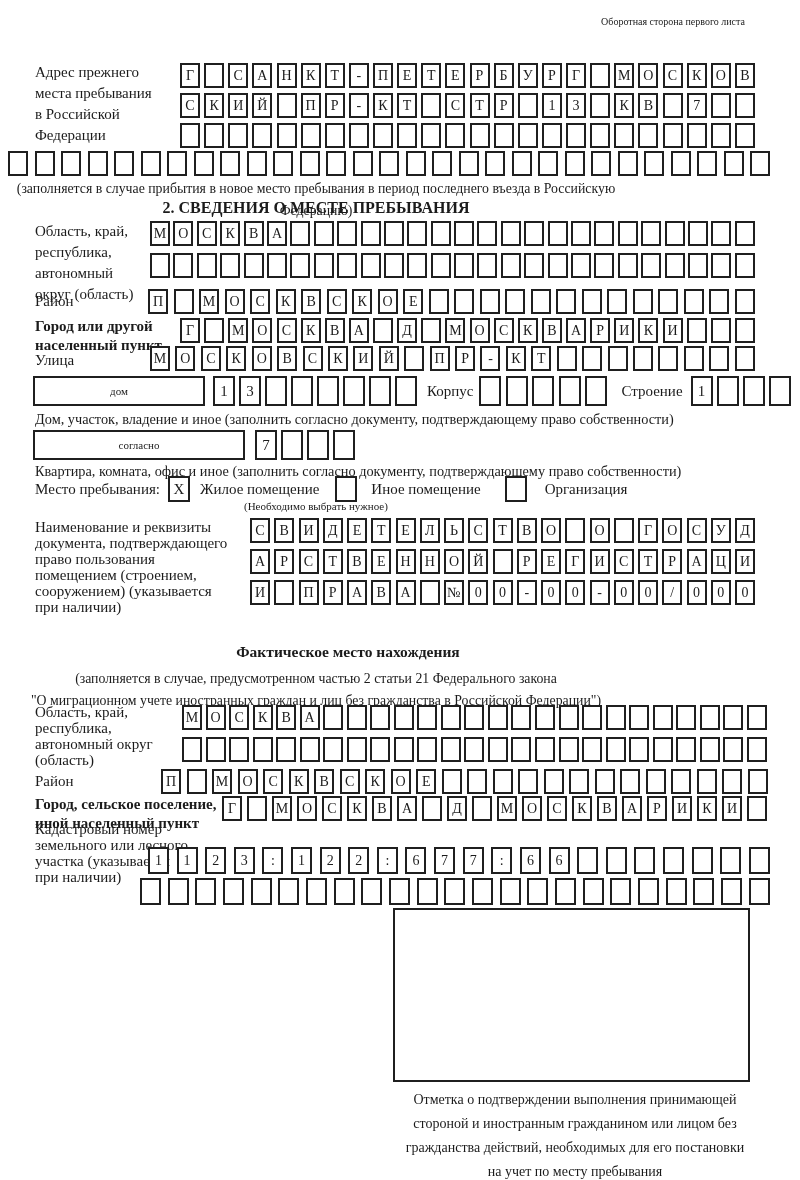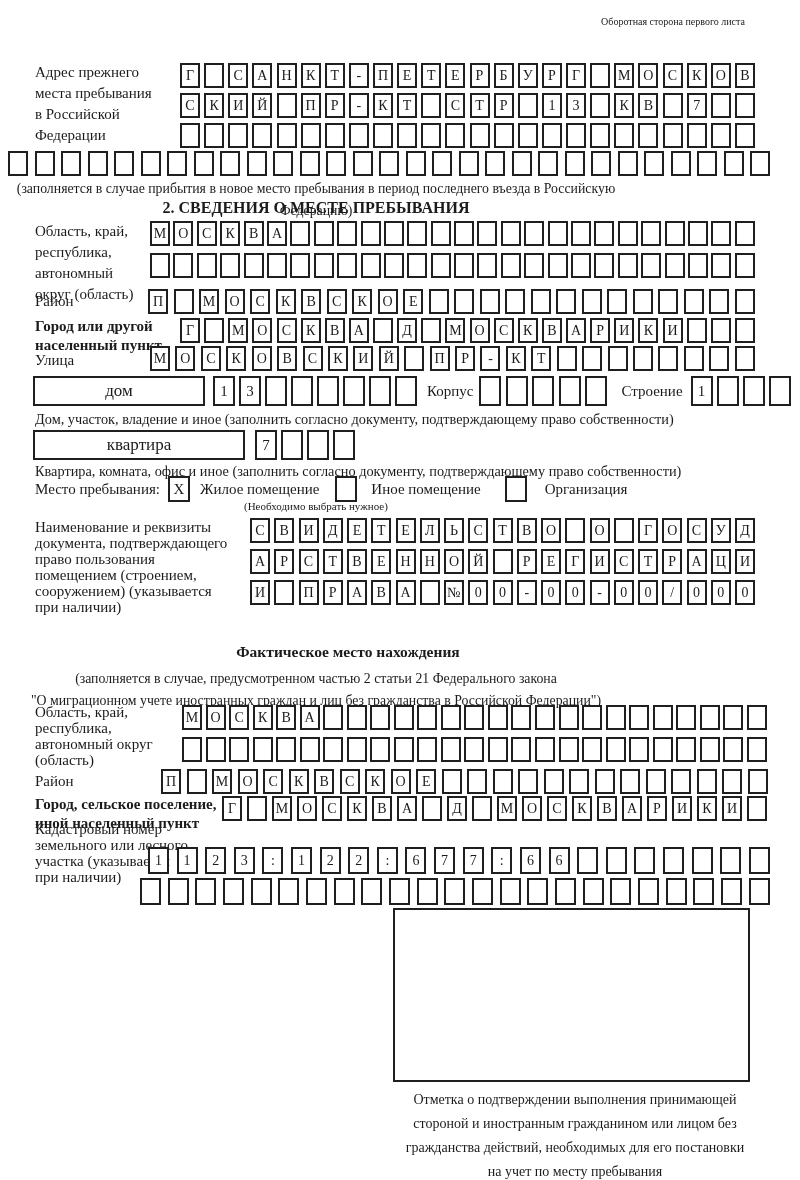--- a/index.html
+++ b/index.html
@@ -24,21 +24,21 @@
   .cells-col{display:flex;flex-direction:column;}
   .w575{width:575px;} .w605{width:605px;} .w607{width:607px;} .w762{width:762px;}
   .w505{width:505px;} .w585{width:585px;} .w545{width:545px;} .w622{width:622px;}
   .w630{width:630px;} .w204{width:204px;} .w128{width:128px;} .w100{width:100px;}
   .center{left:0;width:632px;text-align:center;}
   .note{font-size:13.8px;line-height:22px;white-space:pre-line;}
   .title{font-weight:bold;font-size:16px;}
   .subtitle{font-weight:bold;font-size:15.5px;}
   .labelbox{
     box-sizing:border-box;border:2px solid #1f1f1f;height:30px;
-    display:flex;align-items:center;justify-content:center;font-size:17px;background:#fff;
+    display:flex;align-items:center;justify-content:center;font-size:11px;background:#fff;
   }
   .hrow{display:flex;align-items:center;}
   .inline-label{font-size:15px;white-space:nowrap;}
   .checkbox{
     box-sizing:border-box;width:22px;height:26px;border:2px solid #1f1f1f;
     display:flex;align-items:center;justify-content:center;font-size:15px;background:#fff;flex:0 0 auto;
   }
   .stampbox{box-sizing:border-box;border:2px solid #1f1f1f;background:#fff;}
   .caption{font-size:14px;line-height:24px;text-align:center;white-space:pre-line;}
 </style>
@@ -340,21 +340,21 @@
     <div class="cells lg w100" style="margin-left:8px;">
         <div class="cell">1</div>
         <div class="cell"></div>
         <div class="cell"></div>
         <div class="cell"></div>
       </div>
   </div>
   <div class="abs" style="left:35px;top:411px;font-size:14.3px;">Дом, участок, владение и иное (заполнить согласно документу, подтверждающему право собственности)</div>
 
   <div class="abs hrow" style="left:33px;top:430px;">
-    <div class="labelbox" style="width:212px;">квартира</div>
+    <div class="labelbox" style="width:212px;">согласно</div>
     <div class="cells lg w100" style="margin-left:10px;">
         <div class="cell">7</div>
         <div class="cell"></div>
         <div class="cell"></div>
         <div class="cell"></div>
       </div>
   </div>
   <div class="abs" style="left:35px;top:463px;font-size:14.3px;">Квартира, комната, офис и иное (заполнить согласно документу, подтверждающему право собственности)</div>
 
   <div class="abs hrow" style="left:35px;top:476px;">

